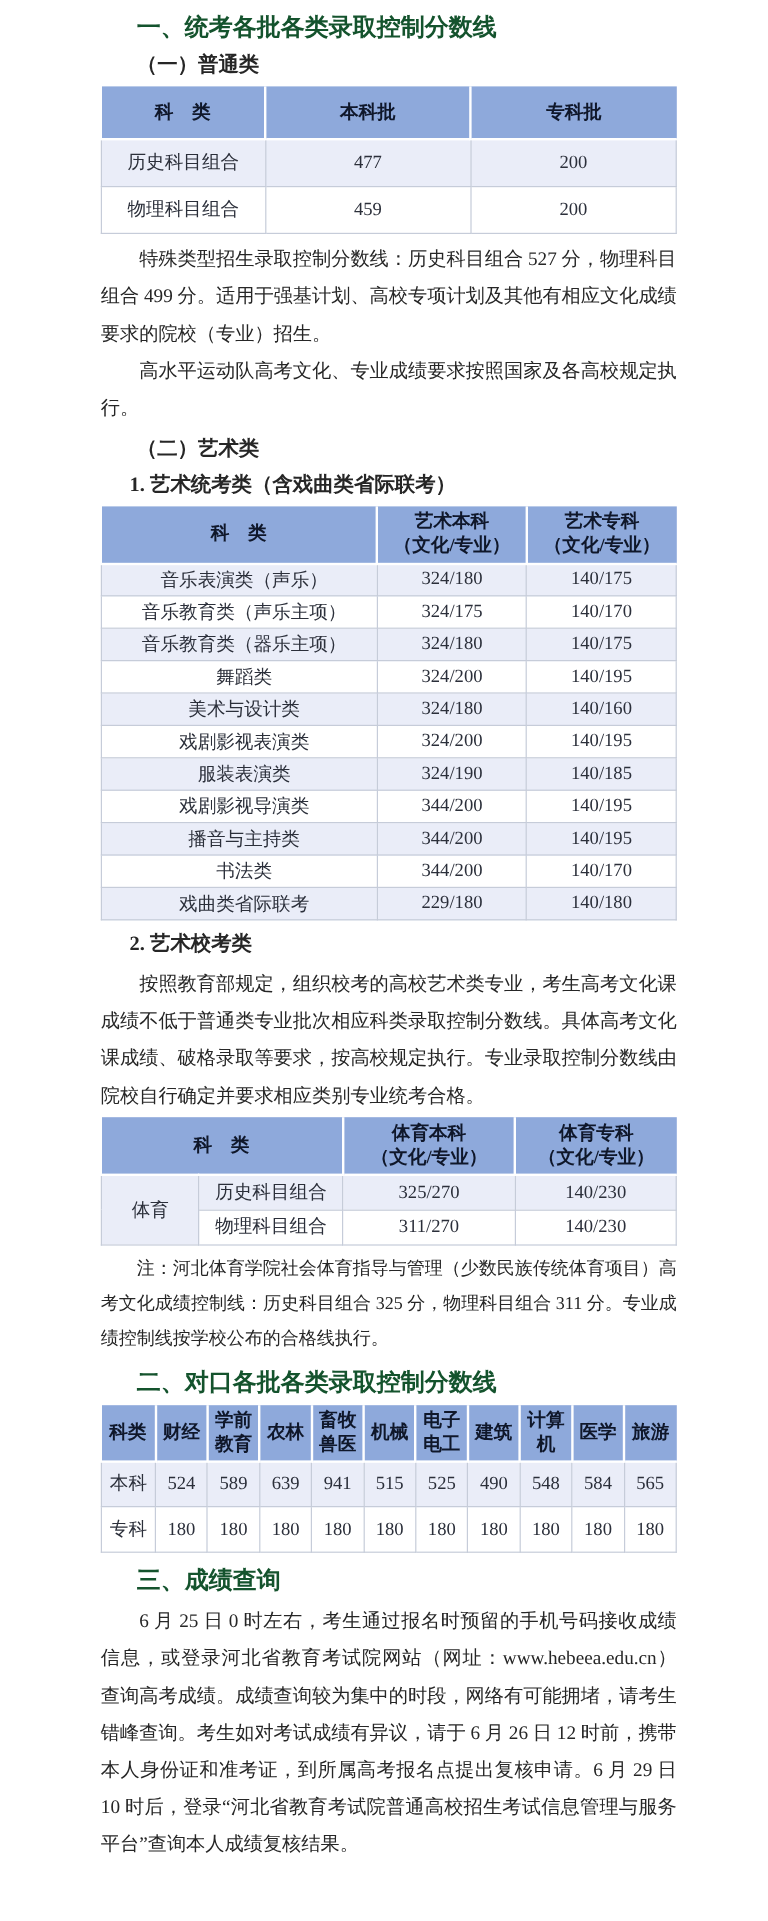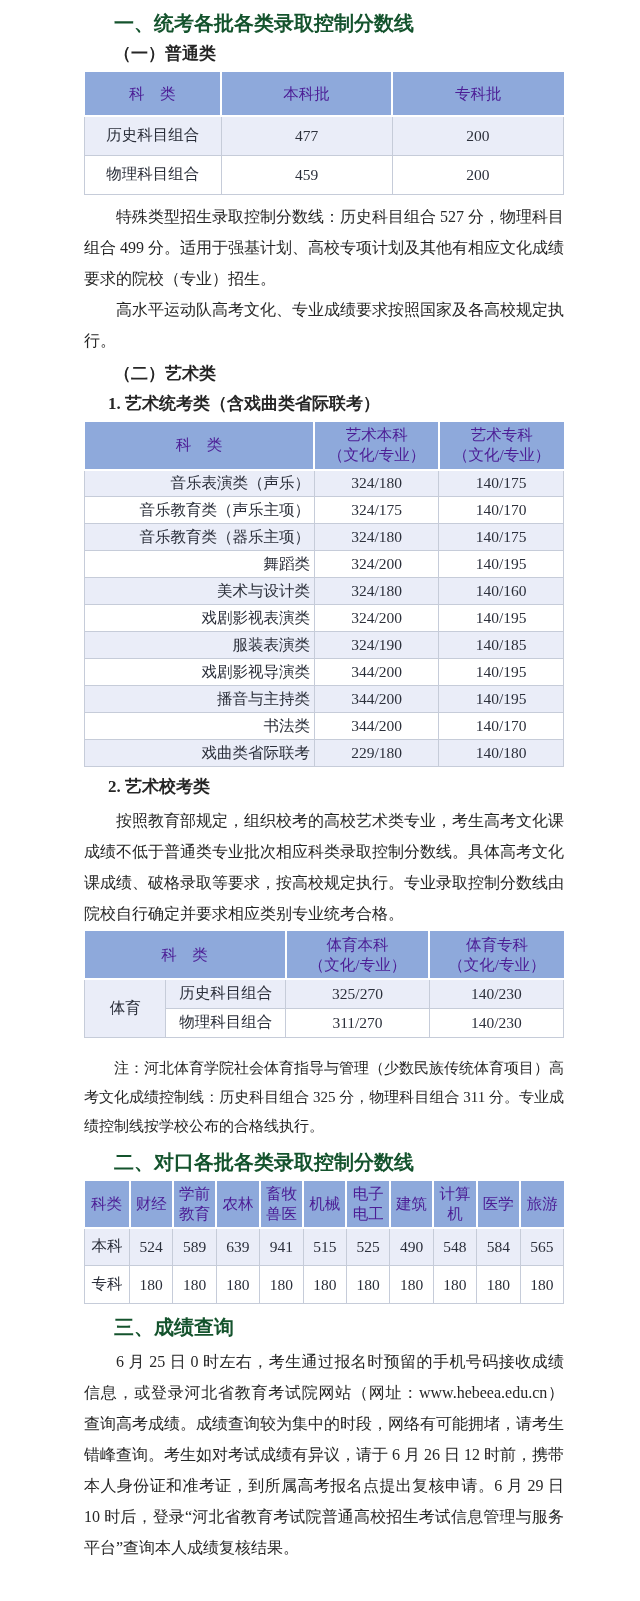--- a/index.html
+++ b/index.html
@@ -49,22 +49,22 @@
     line-height: 29px;
   }
   table.tbl {
     width: 100%;
     border-collapse: collapse;
     table-layout: fixed;
     margin: 2px 0 6px 0;
   }
   table.tbl thead th {
     background: #8ea9db;
-    color: #4c1d95;
-    font-weight: normal;
+    color: #0f172a;
+    font-weight: bold;
     font-size: 15.5px;
     line-height: 20px;
     vertical-align: middle;
     border: 2px solid #ffffff;
     border-top: none;
     padding: 3px 2px;
   }
   table.tbl thead th:first-child { border-left: none; }
   table.tbl thead th:last-child  { border-right: none; }
   table.tbl tbody td {
@@ -75,21 +75,21 @@
     color: #2b2f3a;
     padding: 2px 4px;
   }
   
   .tbl-general thead th { height: 44px; font-size: 16px; }
   .tbl-general tbody td { height: 39px; font-size: 16px; }
   .tbl-general tbody tr:nth-child(odd) td { background: #eaedf8; }
   
   .tbl-art thead th { height: 48px; }
   .tbl-art tbody td { height: 27px; font-size: 15px; }
-  .tbl-art tbody td.lbl { text-align: right; padding-left: 12px; }
+  .tbl-art tbody td.lbl { text-align: center; padding-left: 12px; }
   .tbl-art tbody tr:nth-child(odd) td { background: #eaedf8; }
   
   .tbl-sports thead th { height: 48px; }
   .tbl-sports tbody td { height: 29px; font-size: 15px; }
   .tbl-sports tbody tr.r1 td { background: #eaedf8; }
   .tbl-sports tbody td.group {
     background: linear-gradient(to bottom, #eaedf8 0%, #eaedf8 50%, #ffffff 50%, #ffffff 100%);
   }
   
   .tbl-duikou thead th { height: 38px; font-size: 15px; line-height: 17px; padding: 2px 1px; }
@@ -249,21 +249,21 @@
         <td>140/230</td>
       </tr>
       <tr>
         <td>物理科目组合</td>
         <td>311/270</td>
         <td>140/230</td>
       </tr>
     </tbody>
   </table>
 
-  <p class="para note" style="margin-top:16px;">注：河北体育学院社会体育指导与管理（少数民族传统体育项目）高考文化成绩控制线：历史科目组合 325 分，物理科目组合 311 分。专业成绩控制线按学校公布的合格线执行。</p>
+  <p class="para note" style="margin-top:6px;">注：河北体育学院社会体育指导与管理（少数民族传统体育项目）高考文化成绩控制线：历史科目组合 325 分，物理科目组合 311 分。专业成绩控制线按学校公布的合格线执行。</p>
 
   <div class="h1" style="margin-top:8px;">二、对口各批各类录取控制分数线</div>
 
   <table class="tbl tbl-duikou">
     <colgroup>
       <col style="width:9.4%">
         <col style="width:9.06%">
         <col style="width:9.06%">
         <col style="width:9.06%">
         <col style="width:9.06%">

